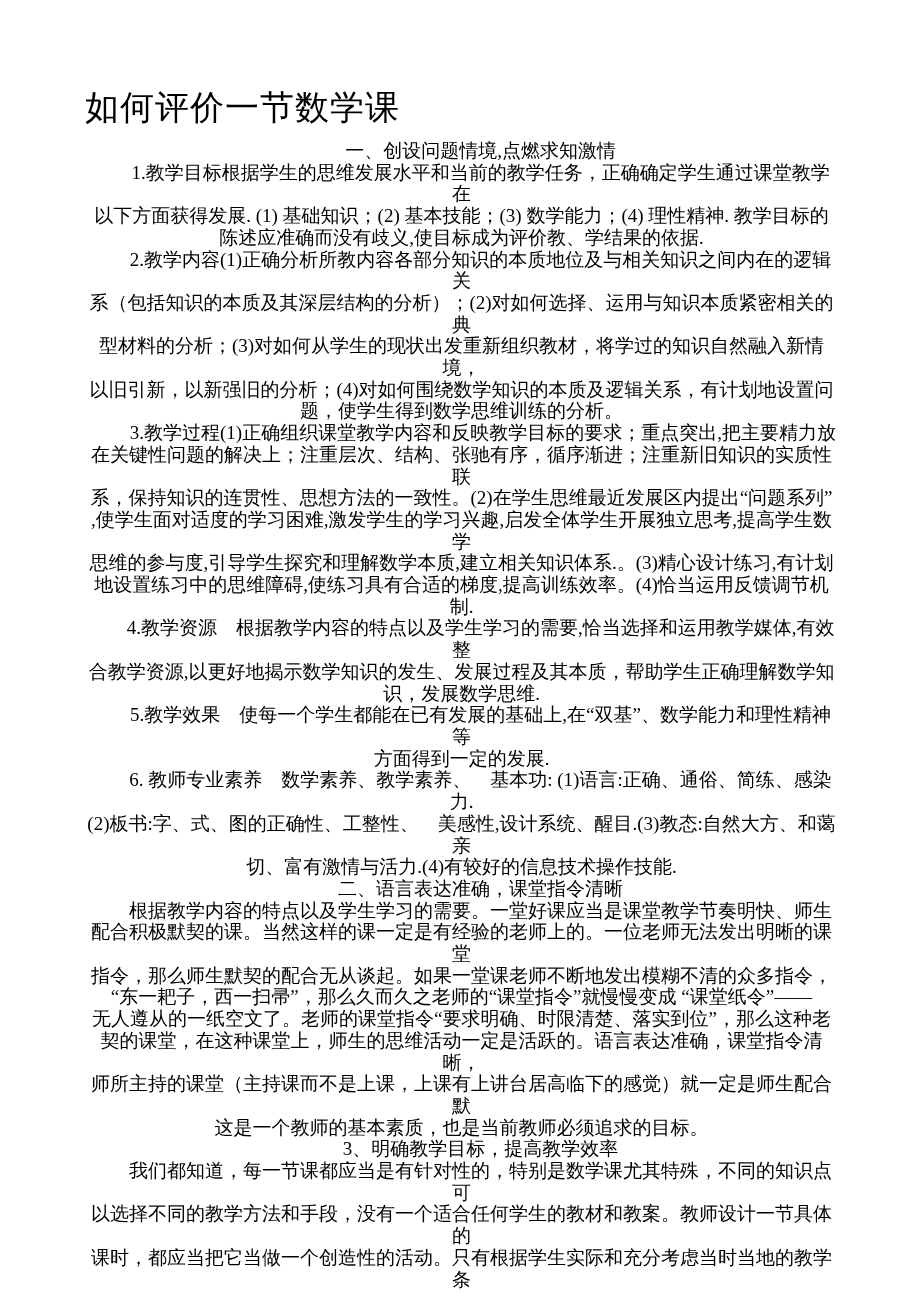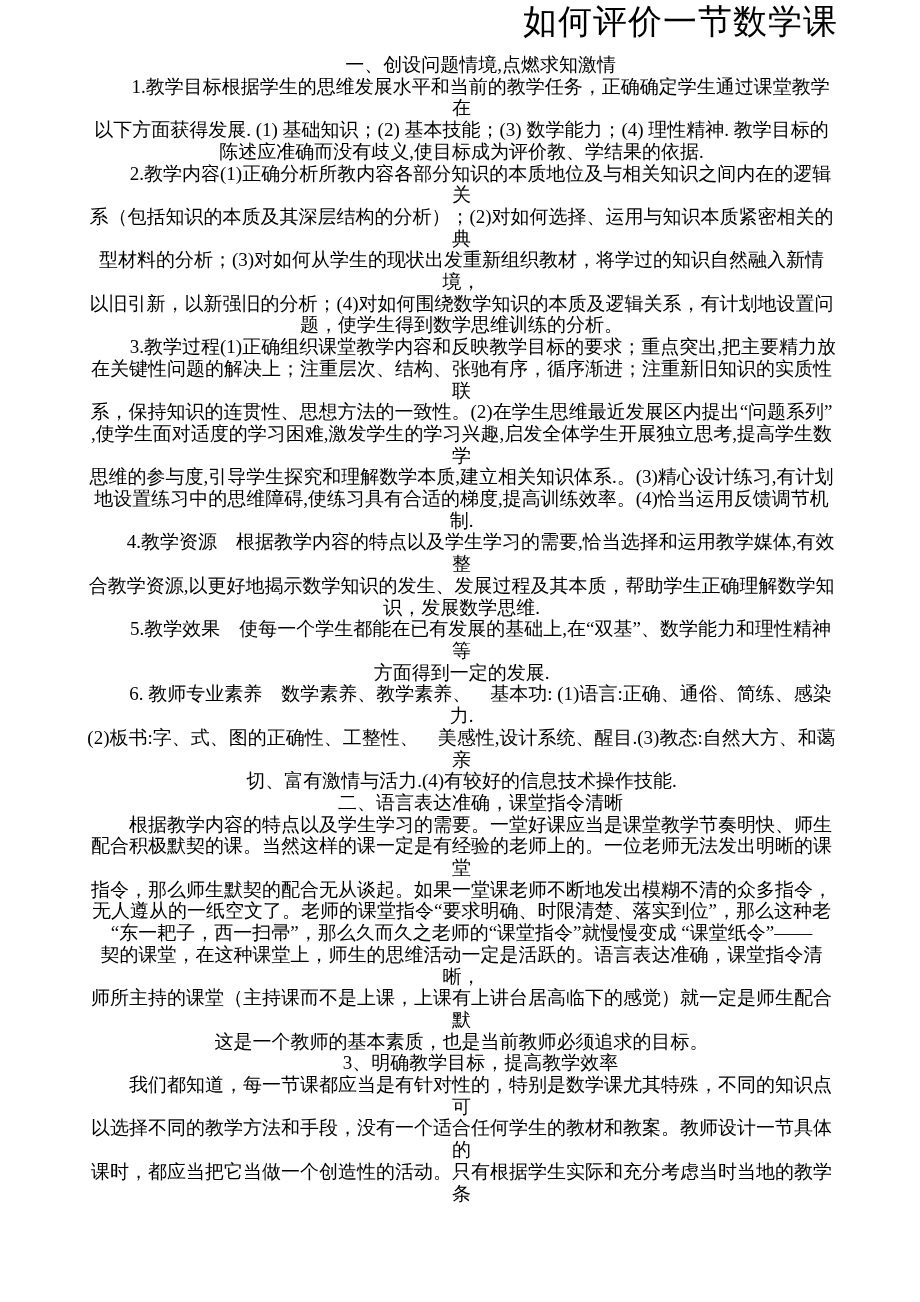--- a/index.html
+++ b/index.html
@@ -16,24 +16,25 @@
   }
   .page {
     width: 920px;
     height: 1302px;
     box-sizing: border-box;
     padding: 0 82px 0 85px;
     background: #ffffff;
   }
   .doc-title {
     margin: 0;
+    padding-top: 86px;
     font-size: 34px;
     line-height: 44px;
     font-weight: normal;
-    text-align: right;
+    text-align: left;
     letter-spacing: 1px;
     white-space: pre;
   }
   .doc-body {
     margin-top: 10px;
   }
   .doc-line {
     font-size: 19px;
     line-height: 21.7px;
     white-space: pre-wrap;
@@ -68,22 +69,22 @@
       <div class="doc-line">识，发展数学思维.</div>
       <div class="doc-line">　　5.教学效果　使每一个学生都能在已有发展的基础上,在“双基”、数学能力和理性精神等</div>
       <div class="doc-line">方面得到一定的发展.</div>
       <div class="doc-line">　　6. 教师专业素养　数学素养、教学素养、　基本功: (1)语言:正确、通俗、简练、感染力.</div>
       <div class="doc-line">(2)板书:字、式、图的正确性、工整性、　美感性,设计系统、醒目.(3)教态:自然大方、和蔼亲</div>
       <div class="doc-line">切、富有激情与活力.(4)有较好的信息技术操作技能.</div>
       <div class="doc-line">　　二、语言表达准确，课堂指令清晰</div>
       <div class="doc-line">　　根据教学内容的特点以及学生学习的需要。一堂好课应当是课堂教学节奏明快、师生</div>
       <div class="doc-line">配合积极默契的课。当然这样的课一定是有经验的老师上的。一位老师无法发出明晰的课堂</div>
       <div class="doc-line">指令，那么师生默契的配合无从谈起。如果一堂课老师不断地发出模糊不清的众多指令，</div>
+      <div class="doc-line">“东一耙子，西一扫帚”，那么久而久之老师的“课堂指令”就慢慢变成 “课堂纸令”——</div>
       <div class="doc-line">无人遵从的一纸空文了。老师的课堂指令“要求明确、时限清楚、落实到位”，那么这种老</div>
-      <div class="doc-line">“东一耙子，西一扫帚”，那么久而久之老师的“课堂指令”就慢慢变成 “课堂纸令”——</div>
       <div class="doc-line">契的课堂，在这种课堂上，师生的思维活动一定是活跃的。语言表达准确，课堂指令清晰，</div>
       <div class="doc-line">师所主持的课堂（主持课而不是上课，上课有上讲台居高临下的感觉）就一定是师生配合默</div>
       <div class="doc-line">这是一个教师的基本素质，也是当前教师必须追求的目标。</div>
       <div class="doc-line">　　3、明确教学目标，提高教学效率</div>
       <div class="doc-line">　　我们都知道，每一节课都应当是有针对性的，特别是数学课尤其特殊，不同的知识点可</div>
       <div class="doc-line">以选择不同的教学方法和手段，没有一个适合任何学生的教材和教案。教师设计一节具体的</div>
       <div class="doc-line">课时，都应当把它当做一个创造性的活动。只有根据学生实际和充分考虑当时当地的教学条</div>
     </div>
 </div>
 

